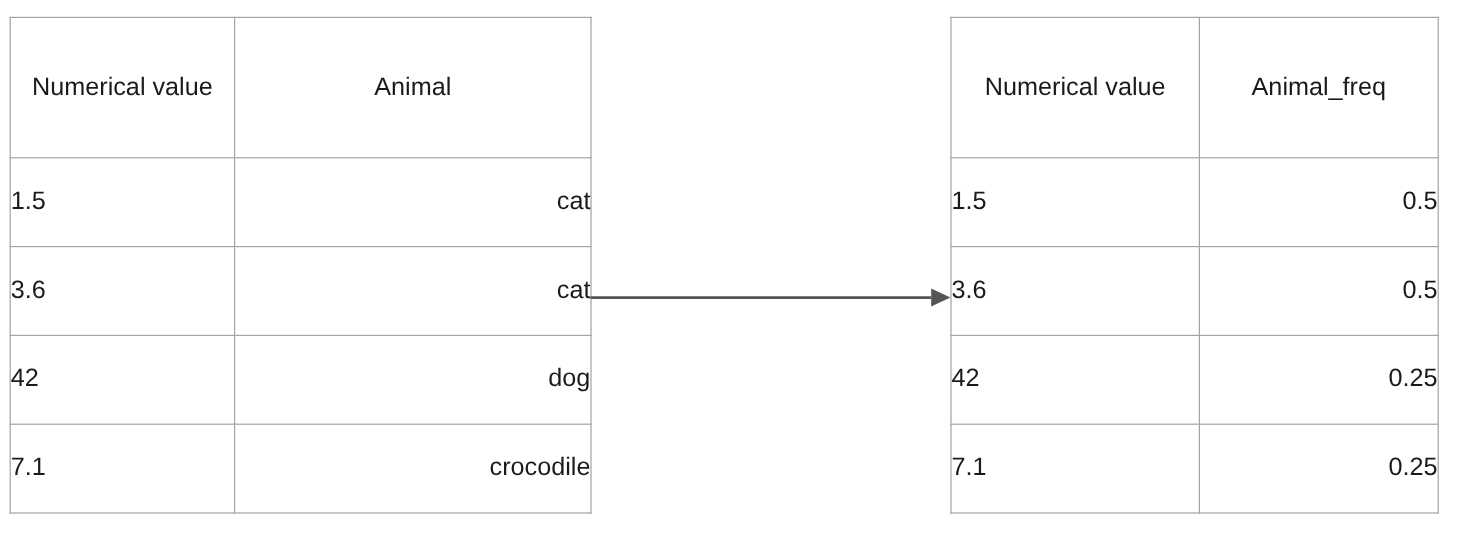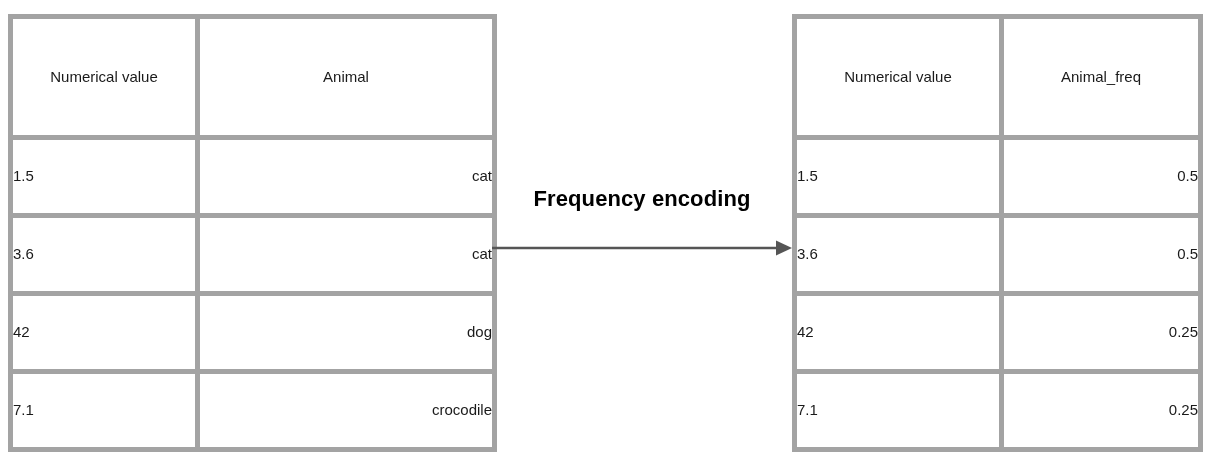--- a/index.html
+++ b/index.html
@@ -22,24 +22,24 @@
 
   
   .data-table {
     position: absolute;
     border-collapse: collapse;
     table-layout: fixed;
     background: #ffffff;
   }
   .data-table td,
   .data-table th {
-    border: 5px solid #a3a3a3;
+    border: 1px solid #a3a3a3;
     padding: 0;
     font-weight: normal;
-    font-size: 15px;
+    font-size: 21px;
     line-height: 1.26;
     color: #1a1a1a;
     background: #ffffff;
   }
   .data-table th {
     height: 116px;
     text-align: center;
     vertical-align: middle;
     padding: 0 8px;
   }
@@ -128,21 +128,20 @@
         <td class="col-cat">dog</td>
       </tr>
       <tr>
         <td class="col-num">7.1</td>
         <td class="col-cat">crocodile</td>
       </tr>
     </tbody>
   </table>
 
   <div id="arrow-group">
-    <div id="arrow-label">Frequency encoding</div>
     <svg id="arrow-svg" width="300" height="24" viewBox="0 0 300 24">
       <line x1="0" y1="12" x2="284" y2="12" stroke="#555555" stroke-width="2.4"></line>
       <polygon points="284,4.5 300,12 284,19.5" fill="#555555"></polygon>
     </svg>
   </div>
 
   <table class="data-table" id="table-right">
     <colgroup>
         <col class="c1">
         <col class="c2">

